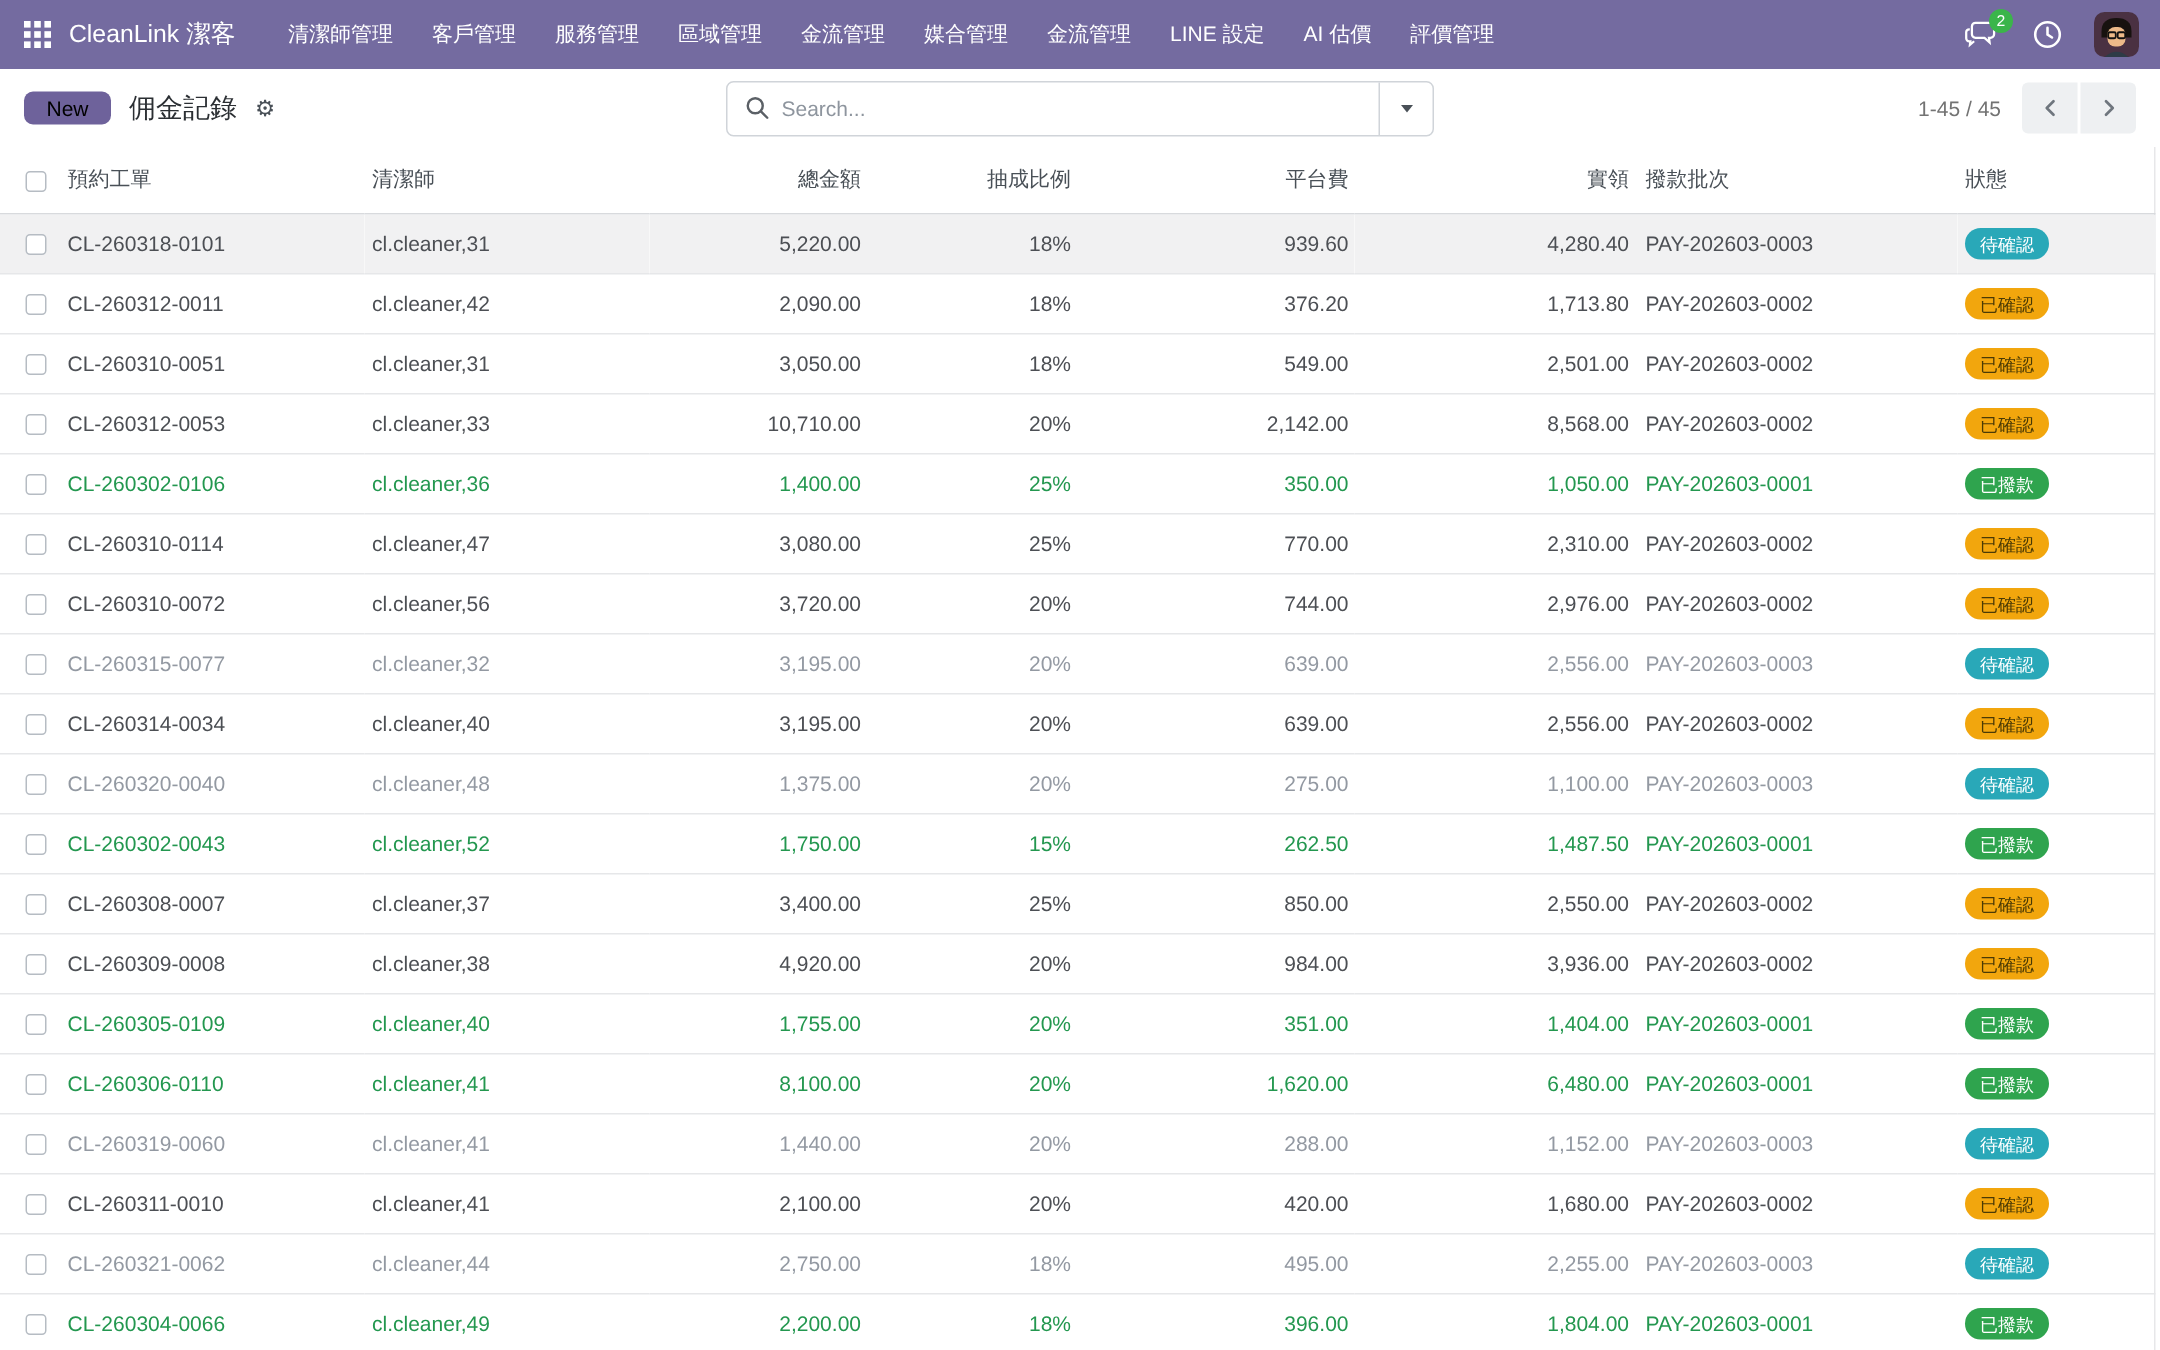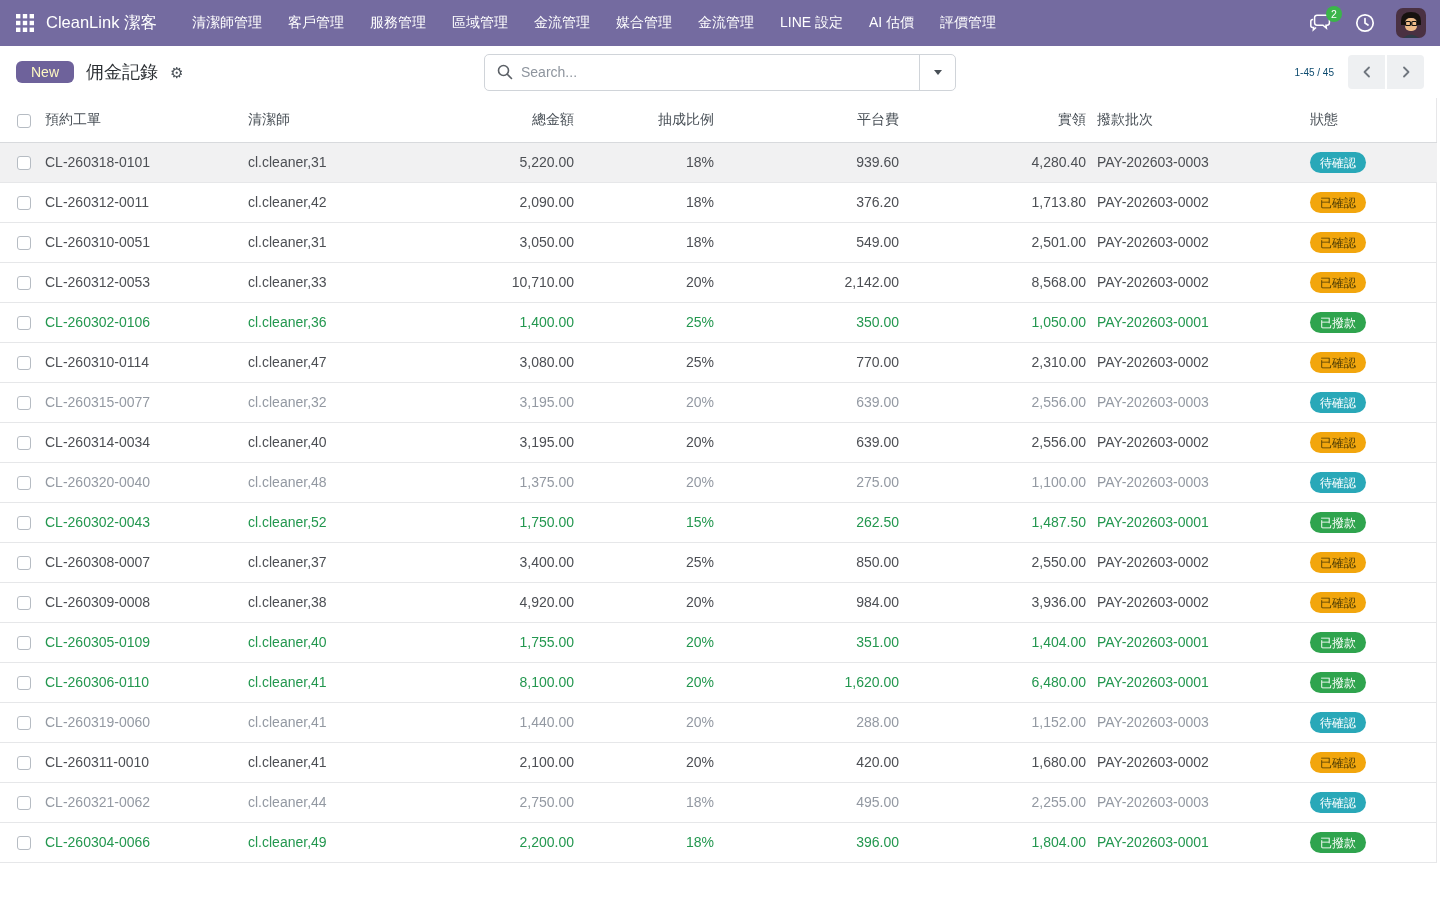--- a/index.html
+++ b/index.html
@@ -20,36 +20,36 @@
   .msg-badge { position:absolute; top:-6px; right:-8px; background:#3BB54A; color:#fff;
     font-size:10.5px; min-width:16px; height:16px; border-radius:8px; display:flex;
     align-items:center; justify-content:center; padding:0 4px; }
   .clock-wrap { width:22px; height:22px; cursor:pointer; display:flex; }
   .avatar { width:30px; height:30px; border-radius:7px; overflow:hidden; cursor:pointer; display:block; }
 
   
   .control-bar { height:52px; background:#fff; position:relative; display:flex;
     align-items:center; justify-content:space-between; padding:0 16px; }
   .cb-left { display:flex; align-items:center; gap:12px; }
-  .btn-new { background:#6E629B; color:#fef9c3; border:none; border-radius:6px;
+  .btn-new { background:#6E629B; color:#000000; border:none; border-radius:6px;
     padding:3px 15px; font-size:14px; font-family:inherit; cursor:pointer; }
   .view-title { font-size:18px; color:#2b2f33; font-weight:400; }
   .gear { font-size:15px; color:#495057; cursor:pointer; line-height:1; }
   .search-box { position:absolute; left:50%; transform:translateX(-50%); width:472px; height:37px;
     border:1px solid #d0d4d9; border-radius:5px; display:flex; align-items:center; background:#fff; }
   .search-box .mag { margin:0 8px 0 12px; display:flex; }
   .search-input { flex:1; border:none; outline:none; font-size:14px; color:#374151;
     font-family:inherit; background:transparent; }
   .search-input::placeholder { color:#8e959e; }
   .search-caret-btn { width:36px; height:100%; border-left:1px solid #d0d4d9; display:flex;
     align-items:center; justify-content:center; cursor:pointer; }
   .caret-down { width:0; height:0; border-left:4.5px solid transparent;
     border-right:4.5px solid transparent; border-top:5.5px solid #495057; }
   .cb-right { display:flex; align-items:center; gap:14px; }
-  .pager-text { font-size:10px; color:#0c4a6e; }
+  .pager-text { font-size:14px; color:#737373; }
   .pager-btns { display:flex; gap:2px; }
   .pager-btn { width:37px; height:34px; background:#eef0f2; border:none; display:flex;
     align-items:center; justify-content:center; cursor:pointer; }
   .pager-btn.prev { border-radius:4px 0 0 4px; }
   .pager-btn.next { border-radius:0 4px 4px 0; }
 
   
   .table-wrap { width:1437px; border-right:1px solid #e7e7e9; }
   table { width:1437px; border-collapse:collapse; table-layout:fixed; }
   thead th { height:44px; font-size:14px; font-weight:500; color:#495057; text-align:left;
@@ -257,20 +257,31 @@
           <td class="cb-col"><span class="cb"></span></td>
           <td>CL-260310-0114</td>
           <td>cl.cleaner,47</td>
           <td class="num">3,080.00</td>
           <td class="num">25%</td>
           <td class="num">770.00</td>
           <td class="num">2,310.00</td>
           <td class="batch-pad">PAY-202603-0002</td>
           <td><span class="badge confirmed">已確認</span></td>
         </tr>
+        <tr>
+          <td class="cb-col"><span class="cb"></span></td>
+          <td>CL-260310-0072</td>
+          <td>cl.cleaner,56</td>
+          <td class="num">3,720.00</td>
+          <td class="num">20%</td>
+          <td class="num">744.00</td>
+          <td class="num">2,976.00</td>
+          <td class="batch-pad">PAY-202603-0002</td>
+          <td><span class="badge confirmed">已確認</span></td>
+        </tr>
         <tr class="row-muted">
           <td class="cb-col"><span class="cb"></span></td>
           <td>CL-260315-0077</td>
           <td>cl.cleaner,32</td>
           <td class="num">3,195.00</td>
           <td class="num">20%</td>
           <td class="num">639.00</td>
           <td class="num">2,556.00</td>
           <td class="batch-pad">PAY-202603-0003</td>
           <td><span class="badge pending">待確認</span></td>

